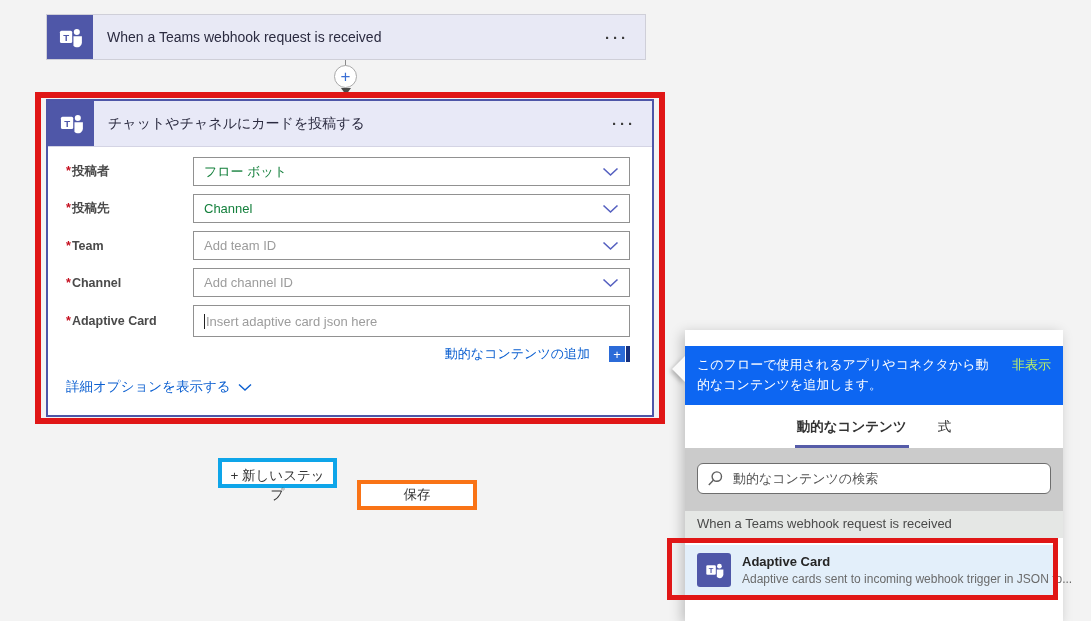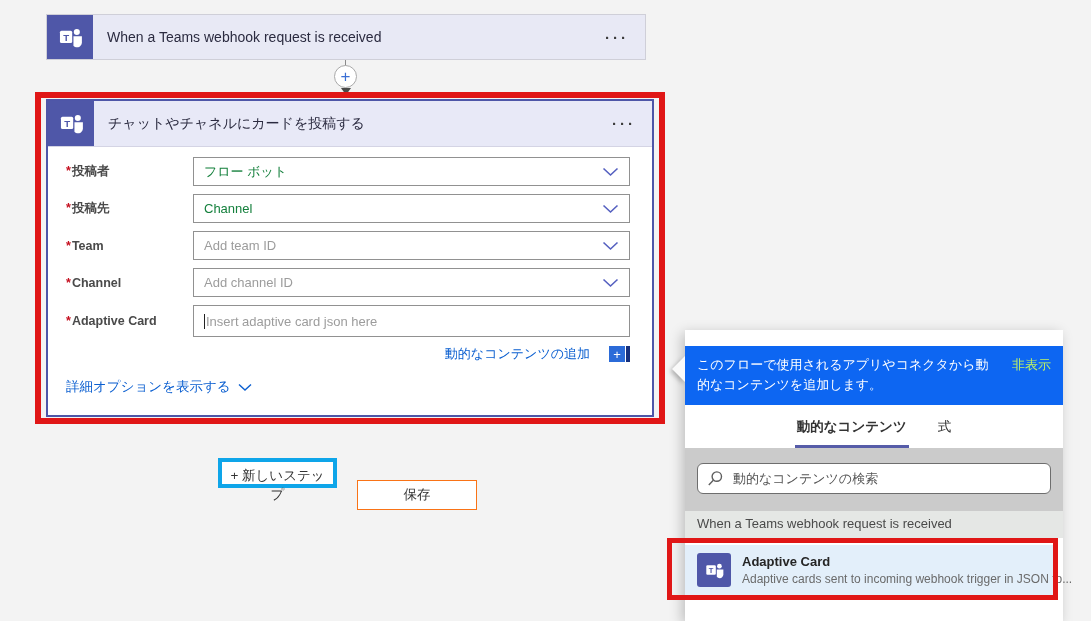--- a/index.html
+++ b/index.html
@@ -72,21 +72,21 @@
   .adv-row{ display:flex; align-items:center; gap:7px; margin-left:10px;text-align:right; }
   .adv-row .link{ font-size:13.5px; }
 
   
   .btn{
     position:absolute; background:#fff; color:#333; font-size:13.5px;
     text-align:center; cursor:pointer;
   }
   .new-step{ left:218px; top:458px; width:119px; height:30px; border:4px solid #0ea5e9;
     line-height:19px; padding:4px 8px 0; overflow:visible; }
-  .save{ left:357px; top:480px; width:120px; height:30px; border:1px solid #f97316;
+  .save{ left:357px; top:480px; width:120px; height:30px; border:4px solid #f97316;
     display:flex; align-items:center; justify-content:center; }
 
   
   .panel{
     position:absolute; left:685px; top:330px; width:378px; height:291px;
     background:#fff; box-shadow:-3px 3px 12px rgba(0,0,0,.22); z-index:4;
     padding-top:16px;
   }
   .panel-beak{
     position:absolute; left:-13px; top:26px; width:0; height:0;

